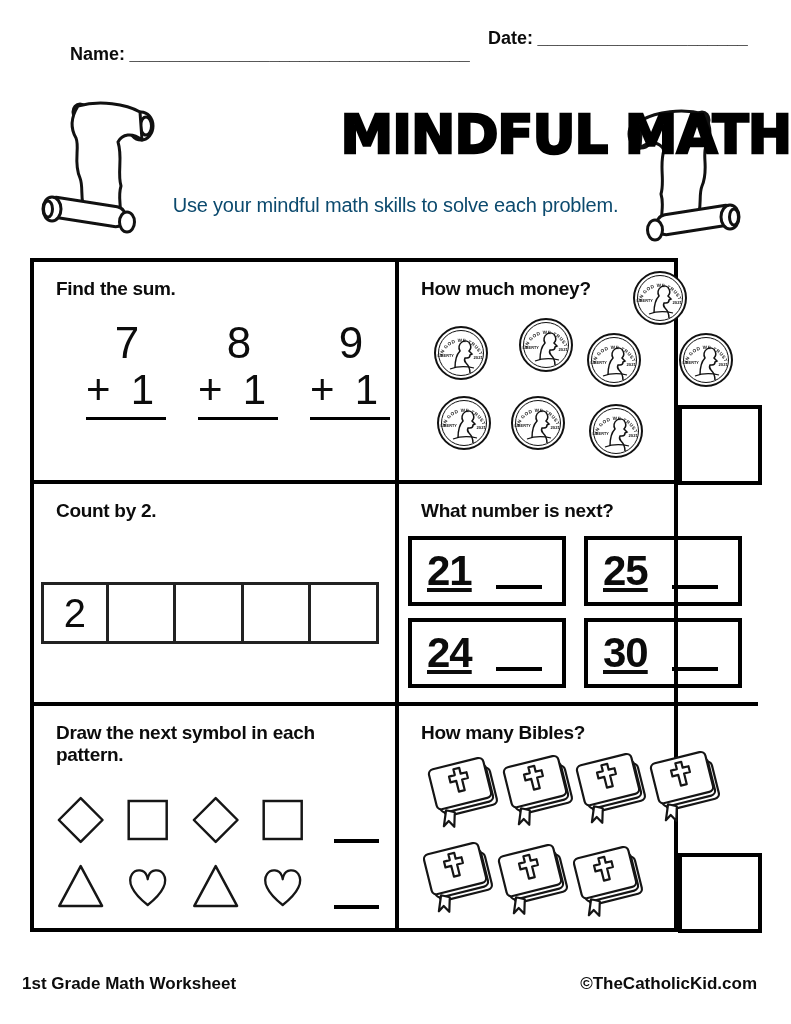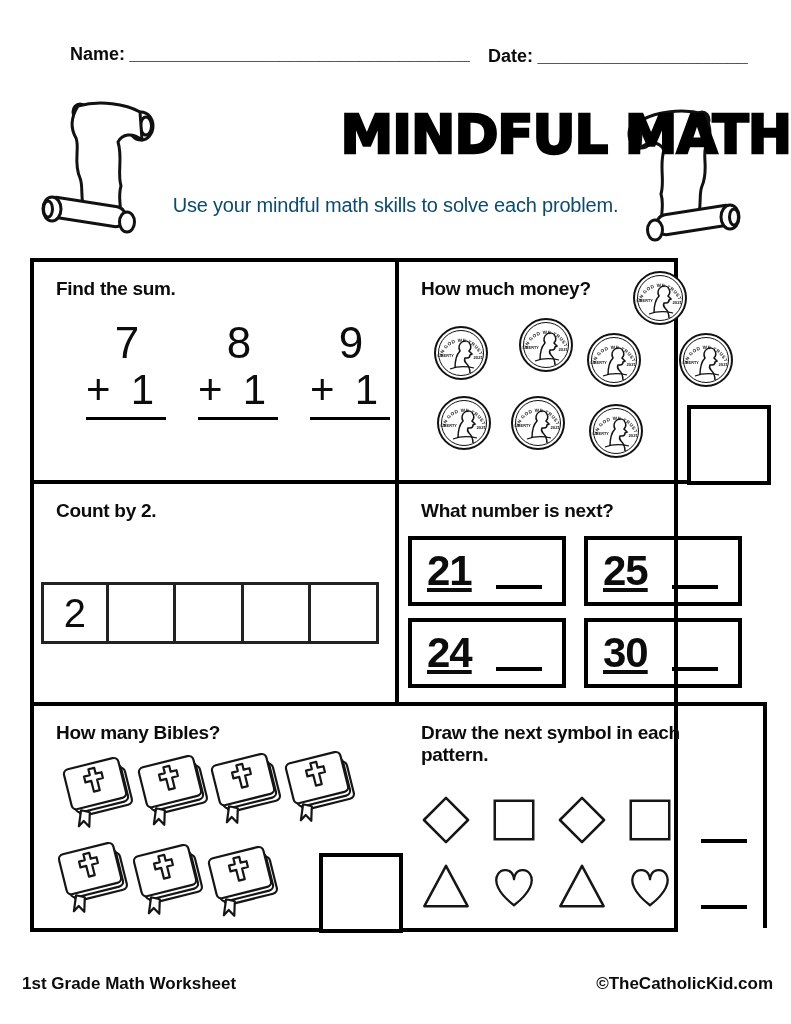--- a/index.html
+++ b/index.html
@@ -1,20 +1,20 @@
 <!DOCTYPE html>
 <html><head>
 <meta charset="utf-8">
 <style>
   * { margin:0; padding:0; box-sizing:border-box; }
   html,body { width:791px; height:1024px; background:#fff; }
   body { font-family:"Liberation Sans", sans-serif; color:#0c0c0c; position:relative; overflow:hidden; }
   .field-line  { font-weight:bold; font-size:18px; letter-spacing:0; }
   #name-block  { position:absolute; left:70px; top:44px; white-space:nowrap; }
-  #date-block  { position:absolute; left:488px; top:46px; white-space:nowrap; }
+  #date-block  { position:absolute; left:488px; top:28px; white-space:nowrap; }
   #name-block .lab, #date-block .lab { font-weight:bold; font-size:18px; }
 
   
   .scroll-wrap { position:absolute; width:130px; height:140px; }
   #scroll-left  { left:38px;  top:96px; }
   #scroll-right { left:614px; top:104px; transform:scaleX(-1); }
   .scroll { width:100%; height:100%; overflow:visible; }
 
   #worksheet-title {
     position:absolute; top:104px; left:0; right:0; text-align:right;
@@ -69,21 +69,21 @@
 
   
   .shape-rows { margin-top:28px; }
   .shape-row { display:flex; align-items:center; gap:18px; height:52px; }
   .shape-row + .shape-row { margin-top:14px; }
   .shape { width:50px; height:50px; }
   .blankline { width:46px; border-bottom:4px solid #000; align-self:flex-end; margin:0 0 3px 8px; }
 
   
   #footer-left  { position:absolute; left:22px;  top:974px; font-weight:bold; font-size:17px; }
-  #footer-right { position:absolute; right:18px; top:974px; font-weight:bold; font-size:17px; }
+  #footer-right { position:absolute; right:34px; top:974px; font-weight:bold; font-size:17px; }
 </style>
 </head>
 <body>
 
 <div id="name-block">
   <span class="lab">Name:</span>
   <span class="field-line">__________________________________</span>
 </div>
 <div id="date-block">
   <span class="lab">Date:</span>
@@ -262,20 +262,56 @@
       <span class="nn-num">24</span>
       <span class="nn-blank"></span>
     </div>
         <div class="nn-box">
       <span class="nn-num">30</span>
       <span class="nn-blank"></span>
     </div>
       </div>
   </div>
 
+  <div class="cell last-row">
+    <div class="prompt">Draw the next symbol in each pattern.</div>
+    <div class="shape-rows">
+        <div class="shape-row">
+          <svg class="shape" viewBox="0 0 52 52">
+            <path d="M26 3 L49 26 L26 49 L3 26 Z" fill="#fff" stroke="#161616" stroke-width="2.6" stroke-linejoin="round"></path>
+          </svg>
+          <svg class="shape" viewBox="0 0 52 52">
+            <rect x="6" y="6" width="40" height="40" fill="#fff" stroke="#161616" stroke-width="2.6"></rect>
+          </svg>
+          <svg class="shape" viewBox="0 0 52 52">
+            <path d="M26 3 L49 26 L26 49 L3 26 Z" fill="#fff" stroke="#161616" stroke-width="2.6" stroke-linejoin="round"></path>
+          </svg>
+          <svg class="shape" viewBox="0 0 52 52">
+            <rect x="6" y="6" width="40" height="40" fill="#fff" stroke="#161616" stroke-width="2.6"></rect>
+          </svg>
+          <div class="blankline"></div>
+        </div>
+        <div class="shape-row">
+          <svg class="shape" viewBox="0 0 52 52">
+            <path d="M26 5 L48.5 47 L3.5 47 Z" fill="#fff" stroke="#161616" stroke-width="2.6" stroke-linejoin="round"></path>
+          </svg>
+          <svg class="shape" viewBox="0 0 52 52">
+            <path d="M26 46 C9 33 4.5 21 9.5 13.5 C13.5 7.5 22.5 8.5 25 15 Q26 17.5 26 19 Q26 17.5 27 15 C29.5 8.5 38.5 7.5 42.5 13.5 C47.5 21 43 33 26 46 Z" fill="#fff" stroke="#161616" stroke-width="2.4" stroke-linejoin="round"></path>
+          </svg>
+          <svg class="shape" viewBox="0 0 52 52">
+            <path d="M26 5 L48.5 47 L3.5 47 Z" fill="#fff" stroke="#161616" stroke-width="2.6" stroke-linejoin="round"></path>
+          </svg>
+          <svg class="shape" viewBox="0 0 52 52">
+            <path d="M26 46 C9 33 4.5 21 9.5 13.5 C13.5 7.5 22.5 8.5 25 15 Q26 17.5 26 19 Q26 17.5 27 15 C29.5 8.5 38.5 7.5 42.5 13.5 C47.5 21 43 33 26 46 Z" fill="#fff" stroke="#161616" stroke-width="2.4" stroke-linejoin="round"></path>
+          </svg>
+          <div class="blankline"></div>
+        </div>
+      </div>
+  </div>
+
   <div class="cell last-col last-row">
     <div class="prompt prompt-abs">How many Bibles?</div>
     <div class="pic-field">
         <svg class="bible" viewBox="0 0 84 76" style="left: 66px; top: 81px;">
  <g transform="rotate(-14 42 38)" fill="#fff" stroke="#151515" stroke-width="2.2" stroke-linejoin="round">
   <rect x="16" y="24" width="54" height="38" rx="5"></rect>
   <rect x="13" y="20" width="54" height="38" rx="5"></rect>
   <path d="M18 56 l-6 15 l6 -4 l4 7 l4 -14 z"></path>
   <rect x="10" y="13" width="56" height="41" rx="5"></rect>
   <path d="M35 18 h6 v6 h6 v6 h-6 v11 h-6 v-11 h-6 v-6 h6 z"></path>
@@ -332,52 +368,16 @@
   <rect x="13" y="20" width="54" height="38" rx="5"></rect>
   <path d="M18 56 l-6 15 l6 -4 l4 7 l4 -14 z"></path>
   <rect x="10" y="13" width="56" height="41" rx="5"></rect>
   <path d="M35 18 h6 v6 h6 v6 h-6 v11 h-6 v-11 h-6 v-6 h6 z"></path>
  </g>
 </svg>
       </div>
     <div class="answer-box"></div>
   </div>
 
-  <div class="cell last-row">
-    <div class="prompt">Draw the next symbol in each pattern.</div>
-    <div class="shape-rows">
-        <div class="shape-row">
-          <svg class="shape" viewBox="0 0 52 52">
-            <path d="M26 3 L49 26 L26 49 L3 26 Z" fill="#fff" stroke="#161616" stroke-width="2.6" stroke-linejoin="round"></path>
-          </svg>
-          <svg class="shape" viewBox="0 0 52 52">
-            <rect x="6" y="6" width="40" height="40" fill="#fff" stroke="#161616" stroke-width="2.6"></rect>
-          </svg>
-          <svg class="shape" viewBox="0 0 52 52">
-            <path d="M26 3 L49 26 L26 49 L3 26 Z" fill="#fff" stroke="#161616" stroke-width="2.6" stroke-linejoin="round"></path>
-          </svg>
-          <svg class="shape" viewBox="0 0 52 52">
-            <rect x="6" y="6" width="40" height="40" fill="#fff" stroke="#161616" stroke-width="2.6"></rect>
-          </svg>
-          <div class="blankline"></div>
-        </div>
-        <div class="shape-row">
-          <svg class="shape" viewBox="0 0 52 52">
-            <path d="M26 5 L48.5 47 L3.5 47 Z" fill="#fff" stroke="#161616" stroke-width="2.6" stroke-linejoin="round"></path>
-          </svg>
-          <svg class="shape" viewBox="0 0 52 52">
-            <path d="M26 46 C9 33 4.5 21 9.5 13.5 C13.5 7.5 22.5 8.5 25 15 Q26 17.5 26 19 Q26 17.5 27 15 C29.5 8.5 38.5 7.5 42.5 13.5 C47.5 21 43 33 26 46 Z" fill="#fff" stroke="#161616" stroke-width="2.4" stroke-linejoin="round"></path>
-          </svg>
-          <svg class="shape" viewBox="0 0 52 52">
-            <path d="M26 5 L48.5 47 L3.5 47 Z" fill="#fff" stroke="#161616" stroke-width="2.6" stroke-linejoin="round"></path>
-          </svg>
-          <svg class="shape" viewBox="0 0 52 52">
-            <path d="M26 46 C9 33 4.5 21 9.5 13.5 C13.5 7.5 22.5 8.5 25 15 Q26 17.5 26 19 Q26 17.5 27 15 C29.5 8.5 38.5 7.5 42.5 13.5 C47.5 21 43 33 26 46 Z" fill="#fff" stroke="#161616" stroke-width="2.4" stroke-linejoin="round"></path>
-          </svg>
-          <div class="blankline"></div>
-        </div>
-      </div>
-  </div>
-
 </div>
 
 <div id="footer-left">1st Grade Math Worksheet</div>
 <div id="footer-right">©TheCatholicKid.com</div>
 
 </body></html>

